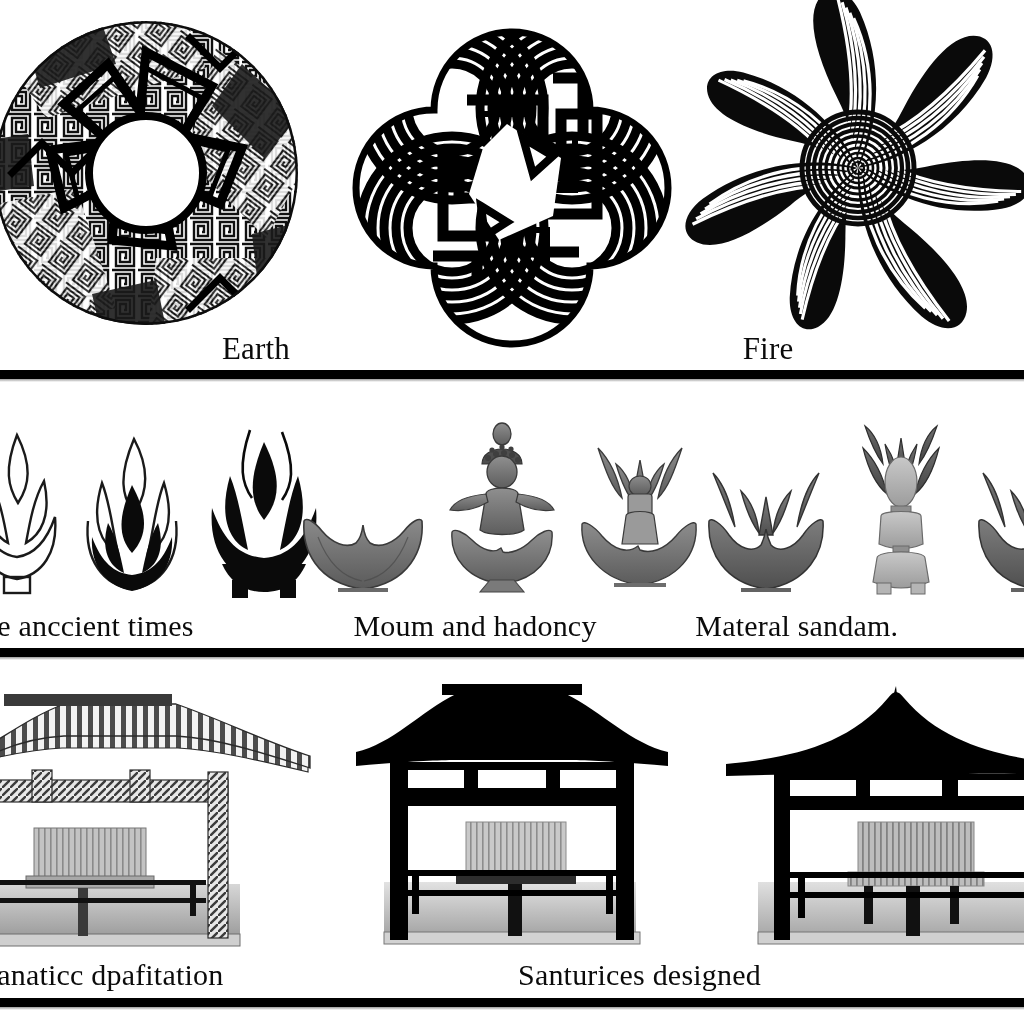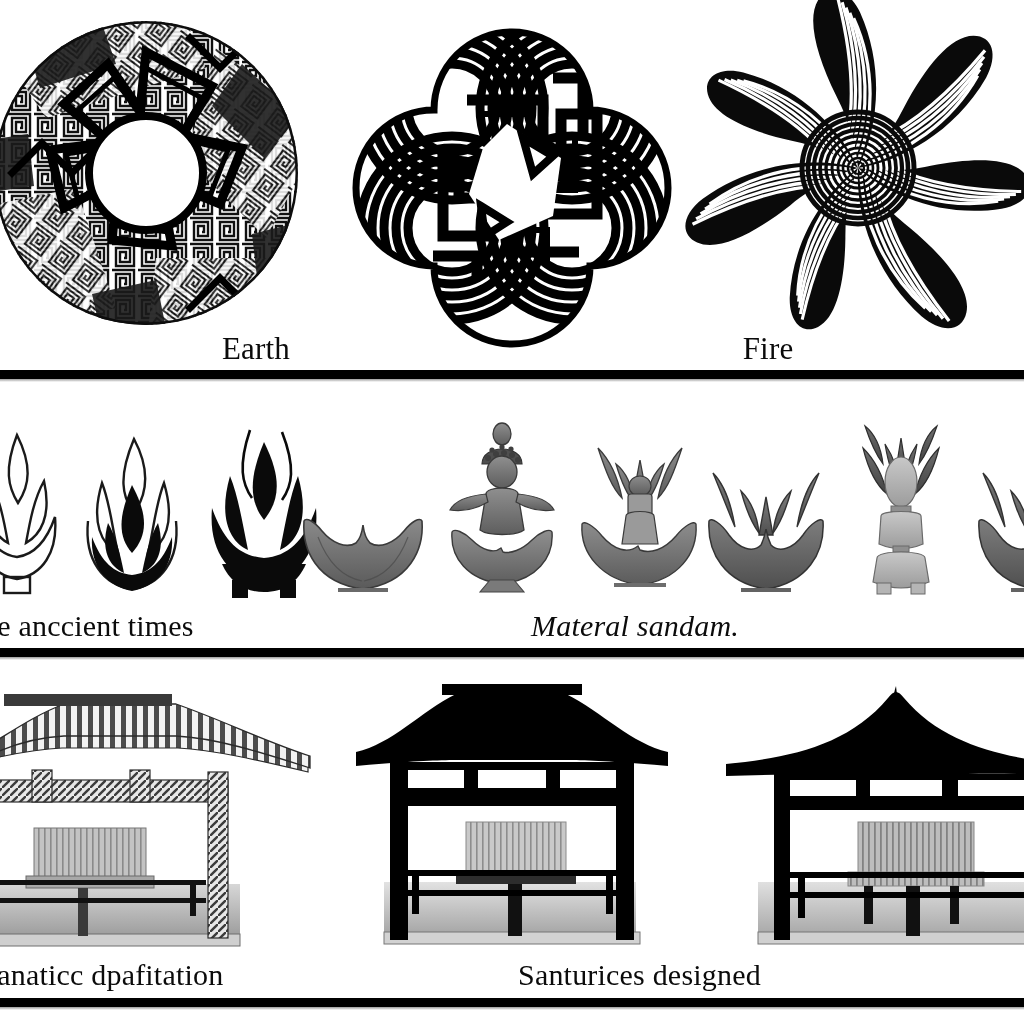--- a/index.html
+++ b/index.html
@@ -41,21 +41,21 @@
 
   
   #row3-figs{top:676px;height:278px;}
   #row3-figs .cell{align-items:flex-end;}
   #row3-caps{top:952px;height:46px;}
   #row3-caps .caption{font-size:30px;line-height:46px;}
   #row3-div{top:998px;height:9px;}
 
   
   #row2-caps .caption:first-child{text-align:left;margin-left:-18px;}
-  #row2-caps .caption:last-child{text-align:left;padding-left:56px;font-style:italic;}
+  #row2-caps .caption:last-child{text-align:left;padding-left:56px;}
   #row3-caps .caption:first-child{text-align:left;margin-left:-18px;}
   #row3-caps .caption:last-child{text-align:left;padding-left:30px;}
 
   
   #grp-flames{justify-content:flex-start;margin-left:-52px;}
   #grp-stones{justify-content:flex-start;margin-left:-6px;}
 
   svg{overflow:visible;}
 </style>
 </head>
@@ -429,20 +429,21 @@
                    C 78 128 92 124 102 110 C 110 98 120 92 122 96
                    C 124 128 106 158 65 164 C 24 158 6 128 8 96 Z" fill="url(#stoneD)" stroke="#333" stroke-width="1.5"></path>
           <rect x="40" y="163" width="50" height="4" fill="#636363"></rect>
         </svg>
       </div>
     </div>
   </div>
 
   <div class="caption-band" id="row2-caps">
     <div class="caption">he anccient times</div>
+    <div class="caption">Moum and hadoncy</div>
     <div class="caption">Materal sandam.</div>
   </div>
   <div class="divider" id="row2-div"></div>
 
   <div class="row-figs" id="row3-figs">
 
     <div class="cell">
       <svg width="330" height="278" viewBox="0 0 330 278" style="margin-left:-56px;">
         <defs>
           <pattern id="tile" width="11" height="10" patternUnits="userSpaceOnUse">

